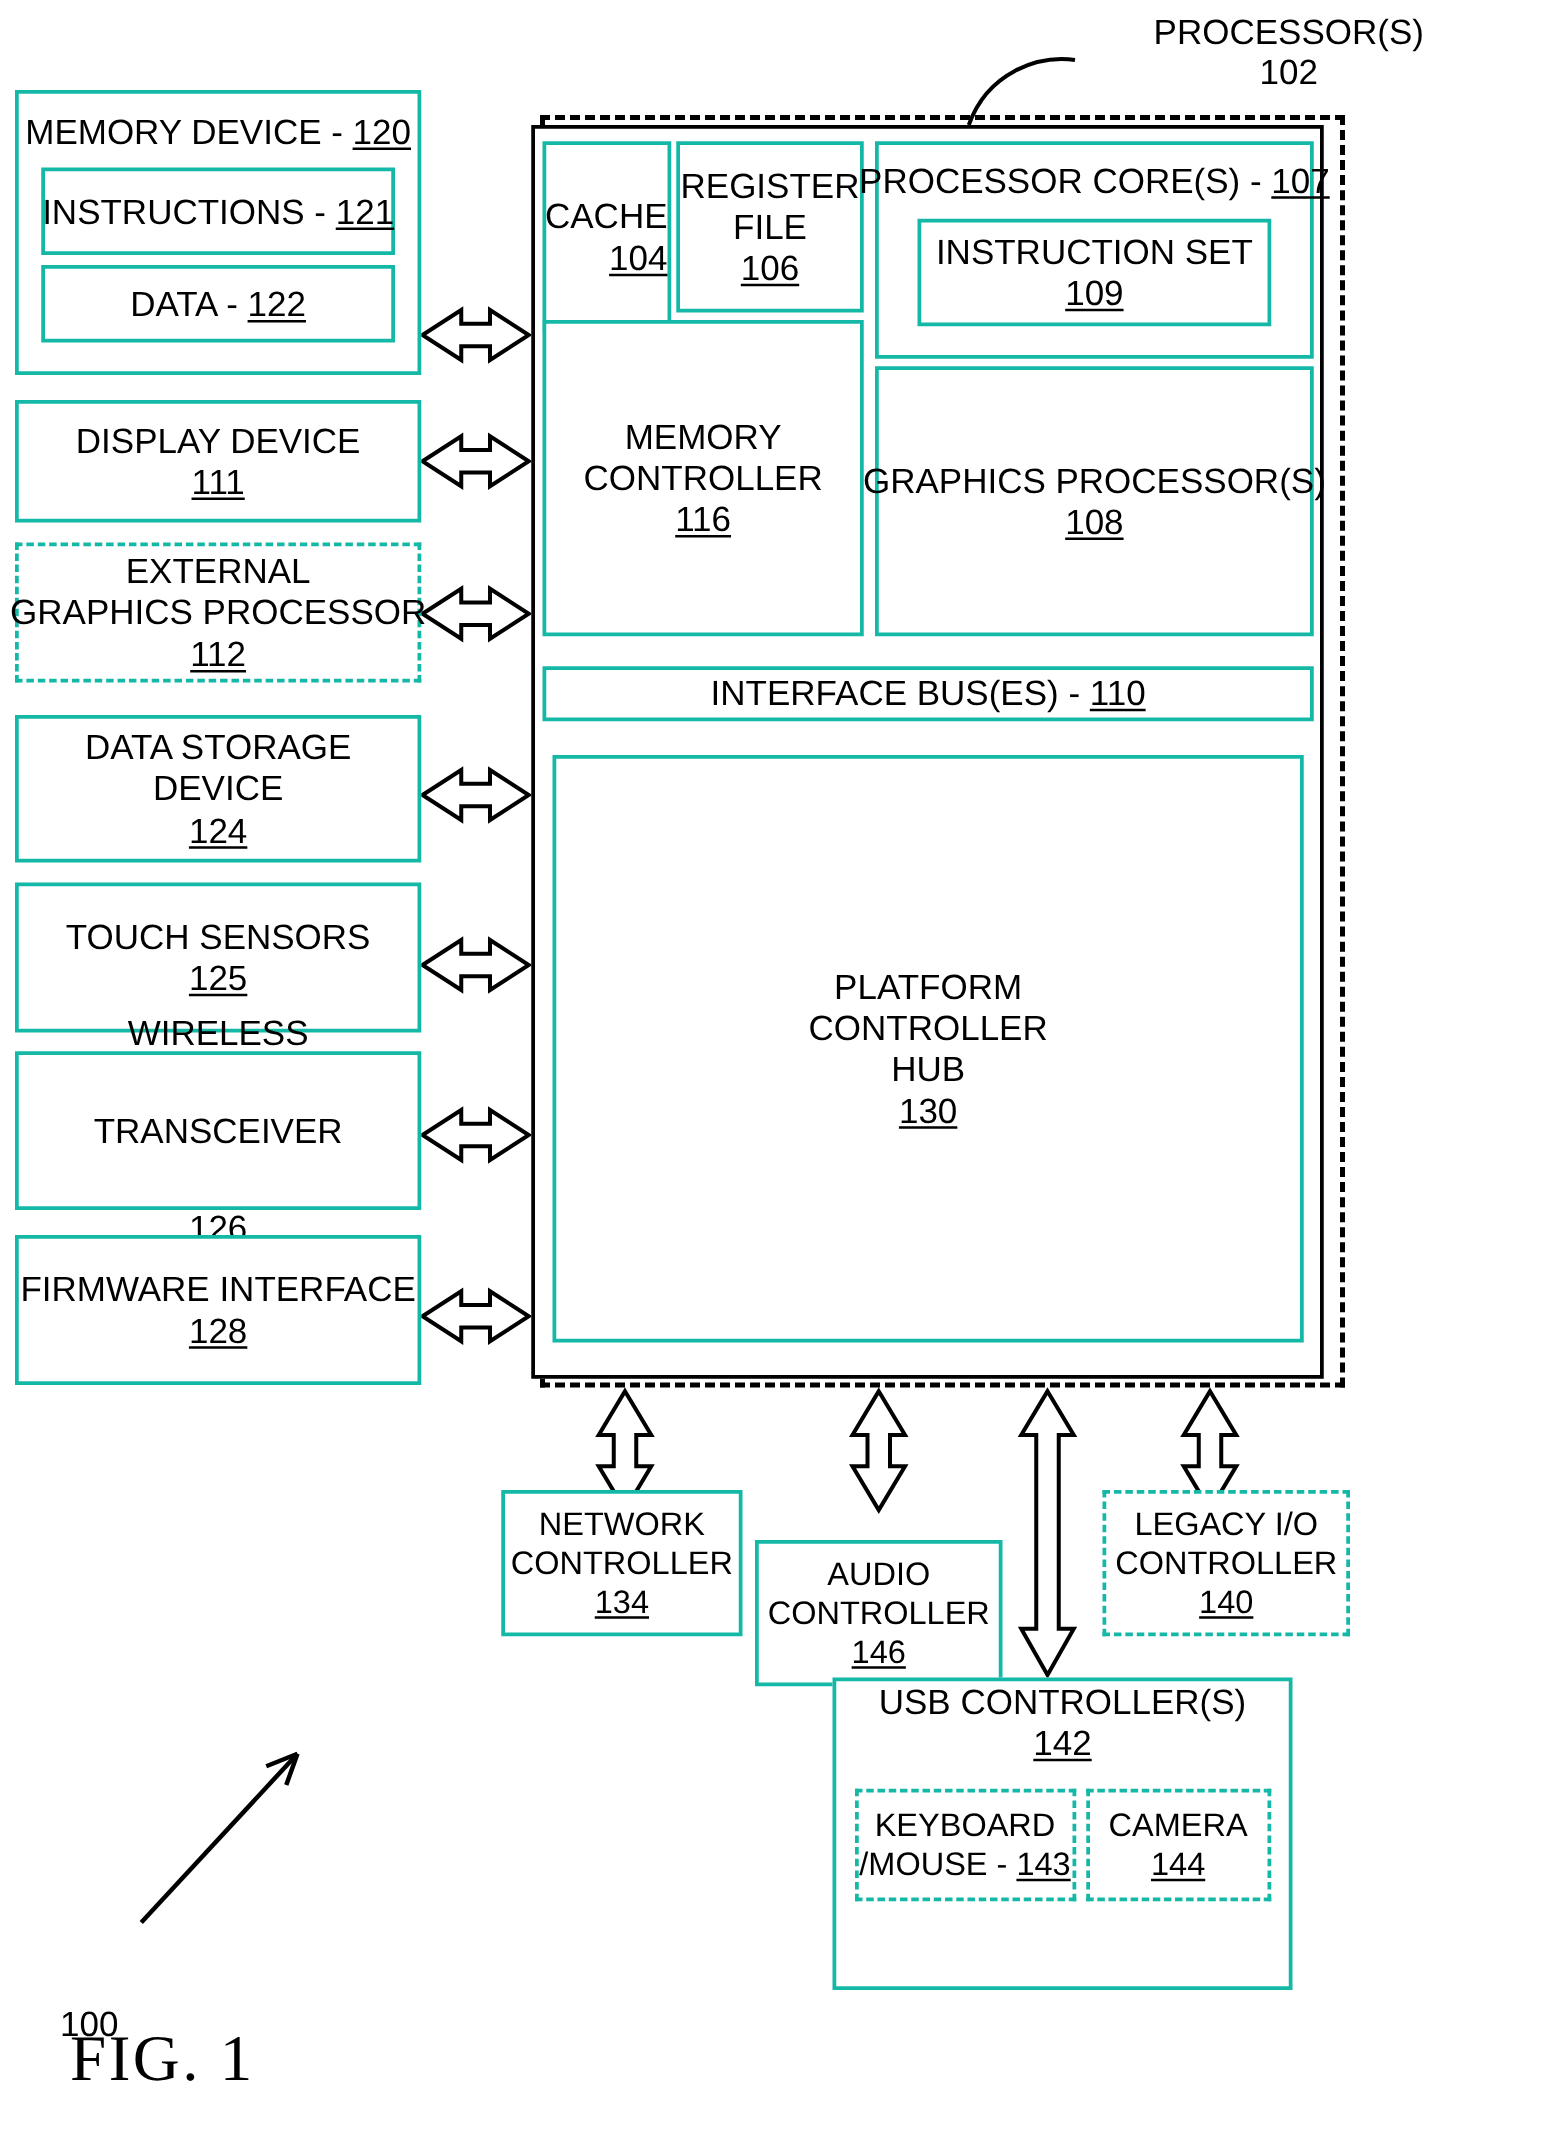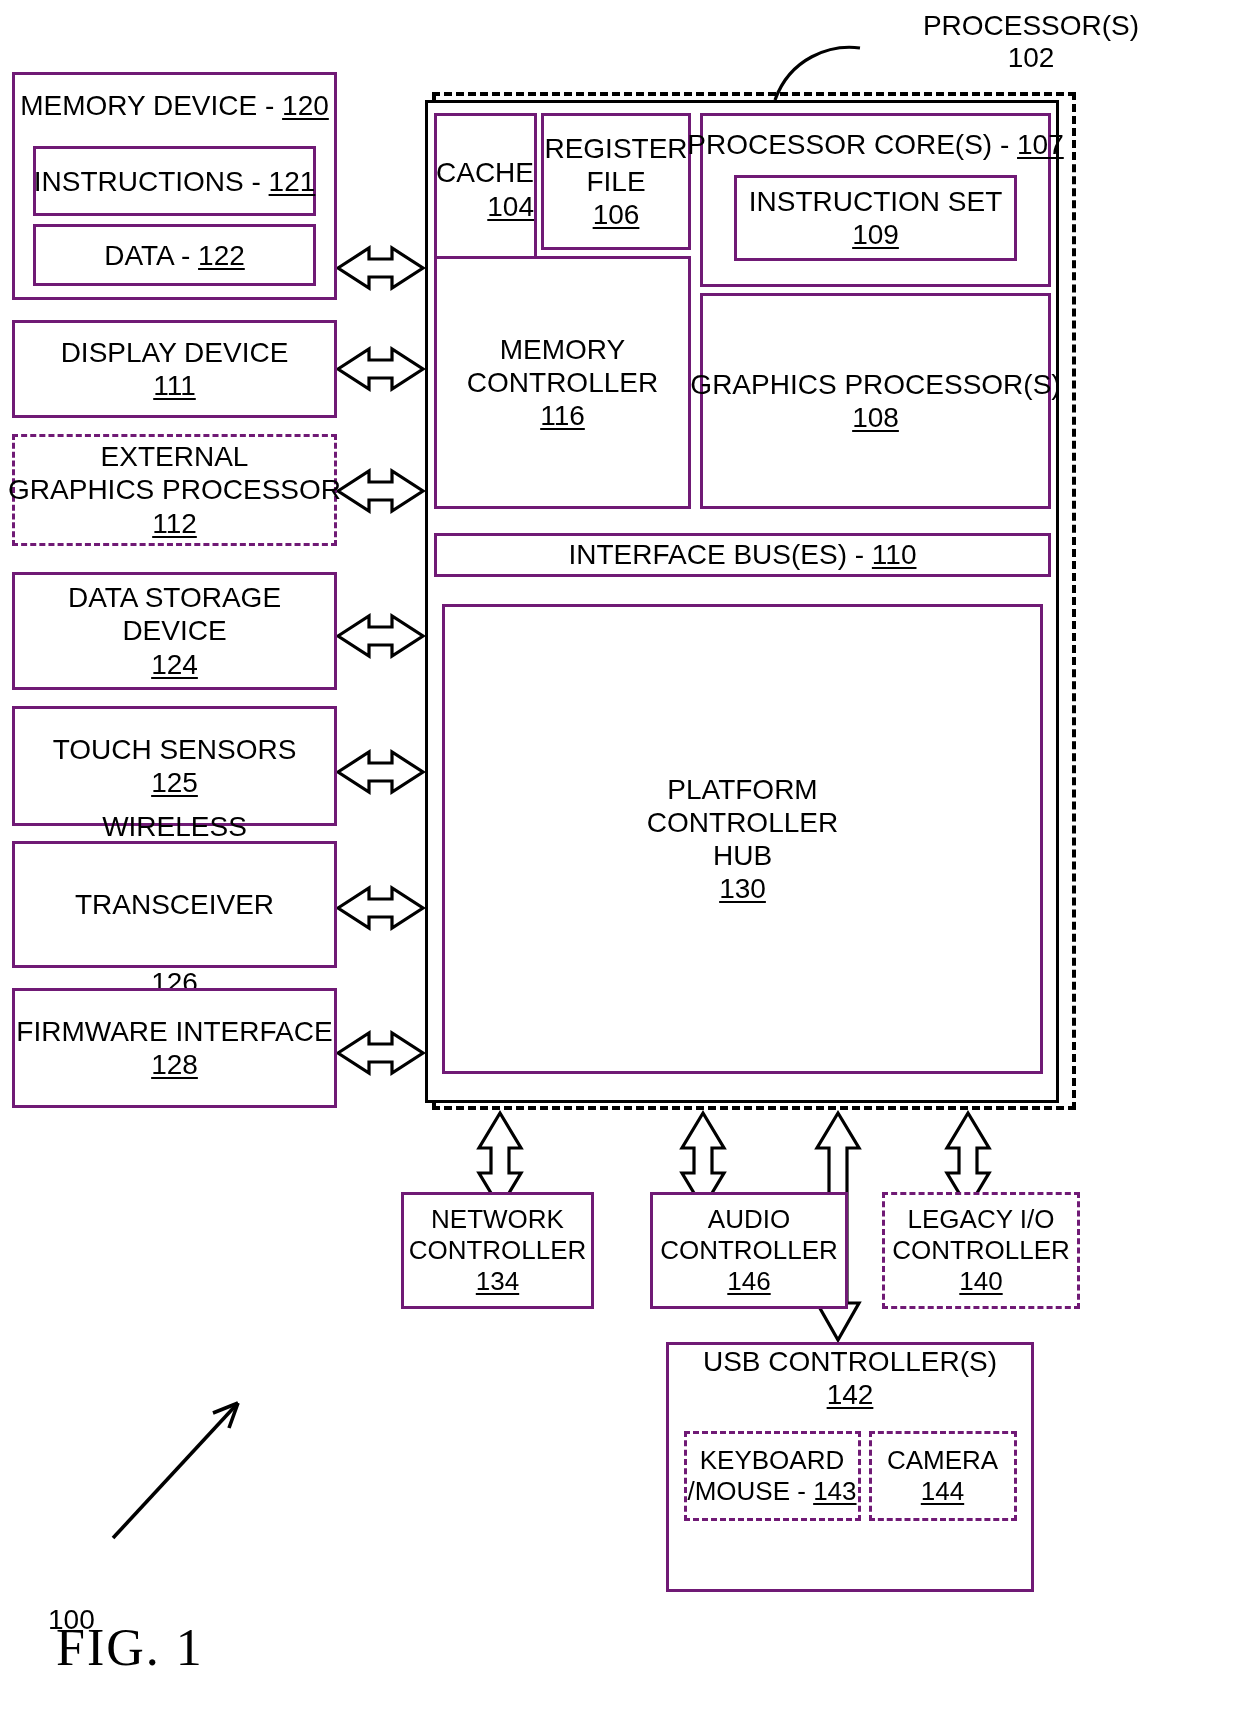--- a/index.html
+++ b/index.html
@@ -11,21 +11,21 @@
   #page{
     position:relative;
     width:1240px;
     height:1713px;
     overflow:hidden;
     background:#fff;
   }
   .box{
     position:absolute;
     box-sizing:border-box;
-    border:3px solid #701a75;
+    border:3px solid #14b8a6;
     background:#fff;
     display:flex;
     flex-direction:column;
     align-items:center;
     justify-content:center;
     text-align:center;
     line-height:1.18;
   }
   .box.dashed{ border-style:dashed; border-width:3px; }
   .lbl{ display:block; white-space:nowrap; }
@@ -106,21 +106,21 @@
 
   <div class="centered-ref" style="left:866px; top:10px; width:330px;">
     <span class="t28">PROCESSOR(S)</span><br>
     <span class="t28">102</span>
   </div>
 
   <div class="box" style="left:12px; top:72px; width:325px; height:228px; justify-content:flex-start; padding-top:14px;">
     <div class="lbl t28">
       <span>MEMORY DEVICE - </span><span class="u">120</span>
     </div>
-    <div class="box" style="position:relative; left:0; top:0; margin-top:24px; width:283px; height:70px;">
+    <div class="box" style="position:relative; left:0; top:0; margin-top:12px; width:283px; height:70px;">
       <div class="lbl t28">
         <span>INSTRUCTIONS - </span><span class="u">121</span>
       </div>
     </div>
     <div class="box" style="position:relative; left:0; top:0; margin-top:8px; width:283px; height:62px;">
       <div class="lbl t28">
         <span>DATA - </span><span class="u">122</span>
       </div>
     </div>
   </div>
@@ -210,21 +210,21 @@
     <span class="lbl t28">HUB</span>
     <span class="num t28">130</span>
   </div>
 
   <div class="box" style="left:401px; top:1192px; width:193px; height:117px;">
     <span class="lbl t26">NETWORK</span>
     <span class="lbl t26">CONTROLLER</span>
     <span class="num t26">134</span>
   </div>
 
-  <div class="box" style="left:604px; top:1192px; width:198px; height:117px;margin-left:46px;">
+  <div class="box" style="left:604px; top:1232px; width:198px; height:117px;">
     <span class="lbl t26">AUDIO</span>
     <span class="lbl t26">CONTROLLER</span>
     <span class="num t26">146</span>
   </div>
 
   <div class="box dashed" style="left:882px; top:1192px; width:198px; height:117px;">
     <span class="lbl t26">LEGACY I/O</span>
     <span class="lbl t26">CONTROLLER</span>
     <span class="num t26">140</span>
   </div>

